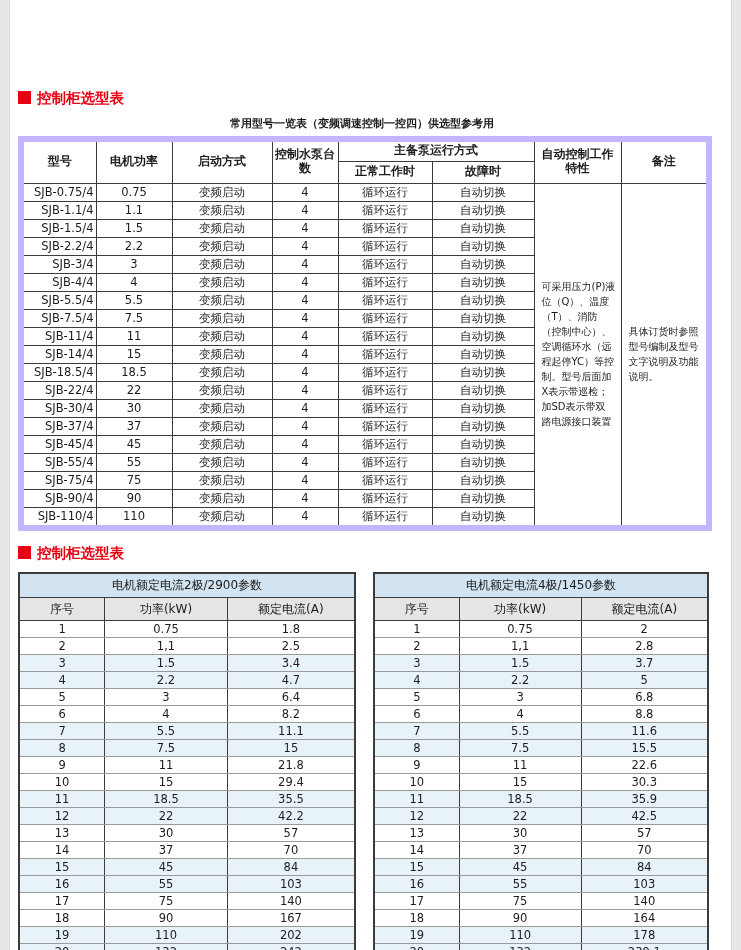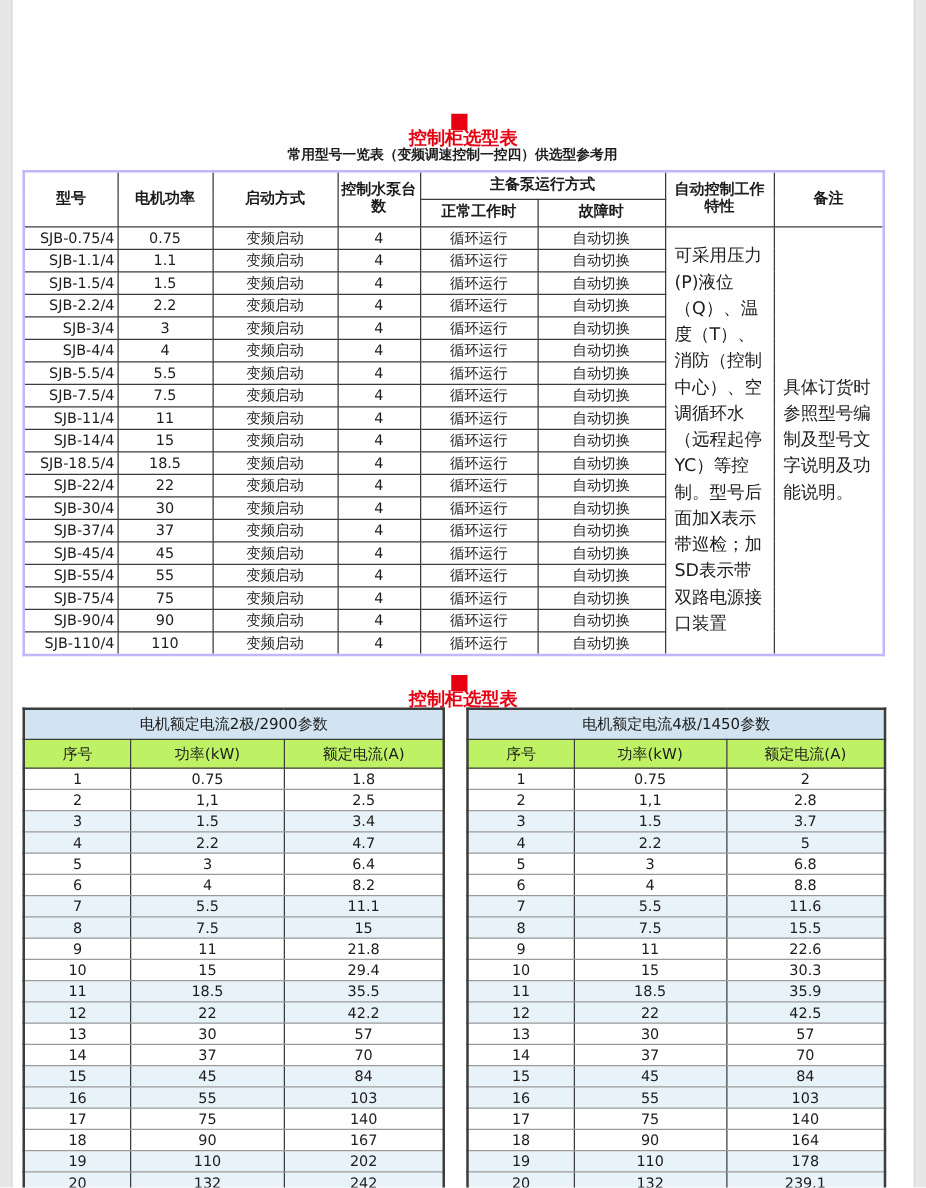--- a/index.html
+++ b/index.html
@@ -7,52 +7,52 @@
   body {
     width:741px; height:950px; position:relative; background:#ffffff;
     font-family:"DejaVu Sans","Liberation Sans",sans-serif;
     color:#1c1c1c; overflow:hidden;
   }
   .page-edge { position:absolute; top:0; bottom:0; width:10px; background:#e7e7e7; }
   .page-edge.left { left:0; border-right:1px solid #d9d9d9; }
   .page-edge.right { right:0; border-left:1px solid #d9d9d9; }
   .content { margin:0 18px 0 18px; padding-top:91px; width:705px; }
 
-  .section-header { display:flex; align-items:center; height:19px; margin-bottom:6px;flex-direction:column; }
+  .section-header { display:flex; align-items:flex-start; height:19px; margin-bottom:6px; }
   .red-square { width:13px; height:13px; background:#e60012; margin-right:6px; flex:0 0 auto; }
   .section-header span.txt { color:#e60012; font-weight:bold; font-size:14.5px; line-height:1; }
 
   .main-title { width:688px; text-align:center; font-weight:bold; font-size:11px; margin:6px 0 5px 0; }
 
   table { border-collapse:collapse; table-layout:fixed; }
 
   
-  table.main { width:688px; border:2px solid #c4b5fd; }
+  table.main { width:688px; border:6px solid #c4b5fd; }
   table.main th, table.main td { border:1px solid #3c3c3c; padding:0 2px; text-align:center; overflow:hidden; }
   table.main thead th { font-weight:bold; font-size:12px; height:22px; line-height:1.15; background:#fff; }
   table.main tbody td { font-size:11.5px; height:17px; line-height:17px; white-space:nowrap; }
   table.main tbody td.model { text-align:right; padding-left:6px; }
   table.main td.note {
     text-align:left; vertical-align:middle; white-space:normal;
-    font-size:14px; line-height:1.5; padding:6px 5px 6px 7px; height:auto;
+    font-size:10px; line-height:1.5; padding:6px 5px 6px 7px; height:auto;
   }
 
   
   .tables-row { display:flex; gap:17px; margin-top:7px; }
   table.cur { border:2px solid #3c3c3c; }
   table.cur.t0 { width:338px; }
   table.cur.t1 { width:336px; }
   table.cur td, table.cur th { border-left:1px solid #3c3c3c; border-right:1px solid #3c3c3c; text-align:center; padding:0 2px; }
   table.cur tr.title-row th {
     background:#d2e4f1; font-weight:normal; font-size:12px; height:25px;
     border-bottom:1.5px solid #3c3c3c;
     margin-left:15px;
   }
   table.cur tr.head-row th {
-    background:#bef264; font-weight:normal; font-size:12px; height:23px;
+    background:#e5e5e5; font-weight:normal; font-size:12px; height:23px;
     border-bottom:1.5px solid #3c3c3c;
   }
   table.cur tbody td { font-size:11.5px; height:16px; line-height:16px; border-bottom:1px solid #9a9a9a; }
   table.cur tbody tr.alt td { background:#e8f2f9; }
   table.cur col.c0 { width:25.5%; } table.cur col.c1 { width:36.5%; } table.cur col.c2 { width:38%; }
 </style>
 </head>
 <body>
 
 <div class="page-edge left"></div>

